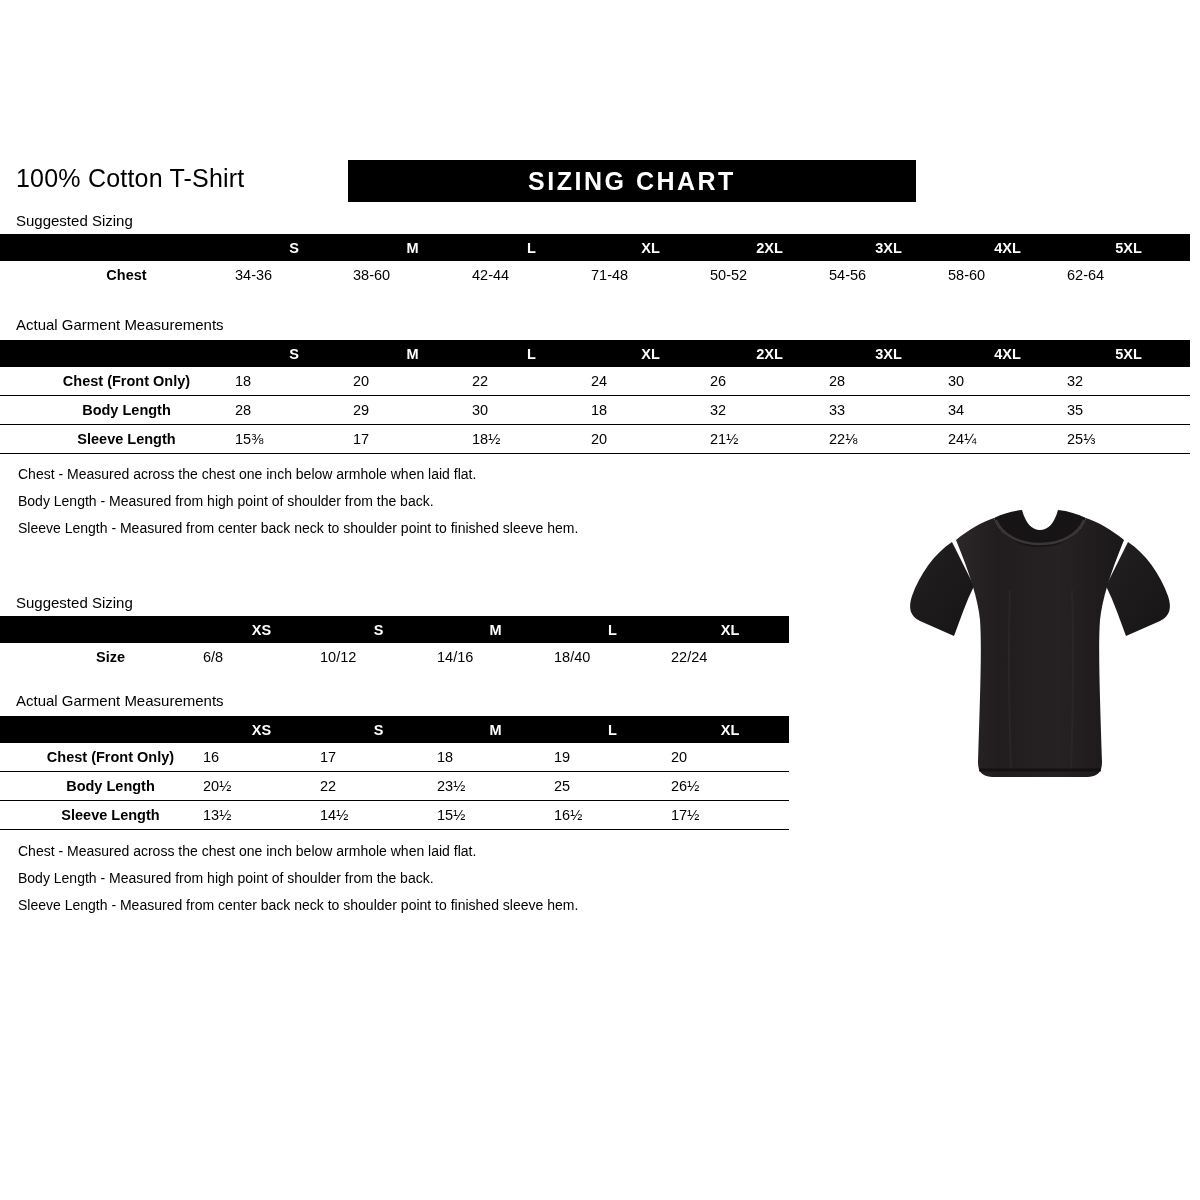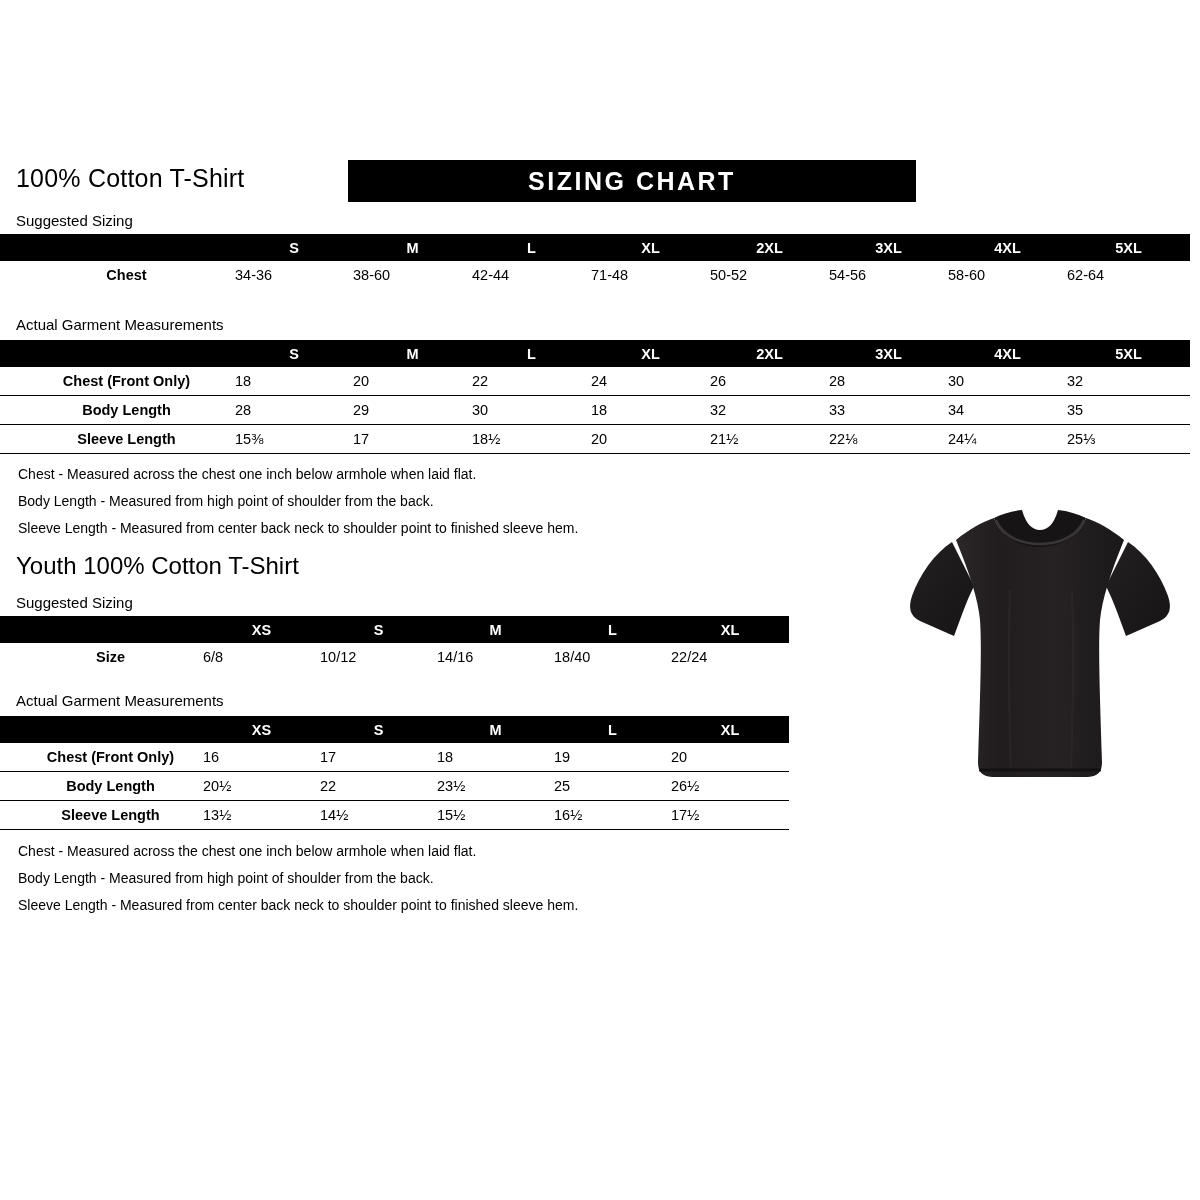--- a/index.html
+++ b/index.html
@@ -257,21 +257,20 @@
       </tr>
     </tbody>
   </table>
 
   <div class="notes" style="left:18px; top:461px;">
     <div>Chest - Measured across the chest one inch below armhole when laid flat.</div>
     <div>Body Length - Measured from high point of shoulder from the back.</div>
     <div>Sleeve Length - Measured from center back neck to shoulder point to finished sleeve hem.</div>
   </div>
 
-  <div class="youth-title">Youth 100% Cotton T-Shirt</div>
 
   <div class="sec-label" style="left:16px; top:594px;">Suggested Sizing</div>
 
   <table class="sz" id="youth-suggested" style="left:0px; top:616px; width:789px;">
     <colgroup>
       <col style="width:203px">
         <col style="width:117px">
         <col style="width:117px">
         <col style="width:117px">
       <col style="width:117px">

